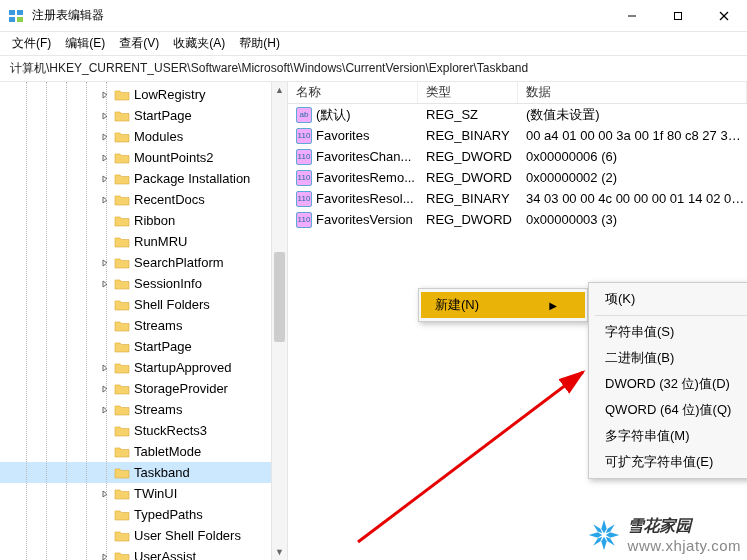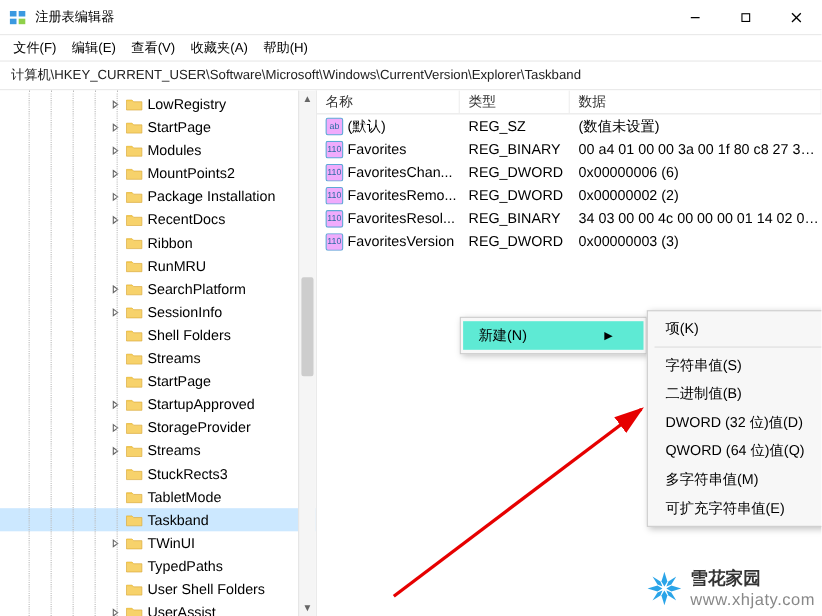--- a/index.html
+++ b/index.html
@@ -35,28 +35,28 @@
 .col-type { width: 100px; }
 .col-data { flex: 1; }
 .list-row { display: flex; height: 21px; align-items: center; white-space: nowrap; }
 .list-row > div { padding-left: 8px; overflow: hidden; text-overflow: ellipsis; }
 .val-icon { width: 16px; height: 16px; margin-right: 4px; flex-shrink: 0; display: inline-flex; align-items: center; justify-content: center; border: 1px solid #5fa9d6; background: #f0abfc; font-size: 8px; color: #2b6ca3; border-radius: 2px; }
 .val-icon.bin { color: #2b6ca3; }
 .list-row .col-name { display: flex; align-items: center; }
 
 .ctx-menu { position: absolute; background: #f7f7f7; border: 1px solid #ccc; box-shadow: 2px 2px 6px rgba(0,0,0,.25); font-size: 13px; padding: 3px 2px; z-index: 50; }
 .ctx-item { padding: 4px 28px 4px 14px; display: flex; align-items: center; justify-content: space-between; gap: 32px; white-space: nowrap; }
-.ctx-item.hover { background: #5eead4; }
+.ctx-item.hover { background: #eab308; }
 .sub-arrow { font-size: 10px; }
 
 .red-arrow { position: absolute; pointer-events: none; z-index: 60; }
 
 .watermark { position: absolute; right: 6px; bottom: 6px; display: flex; align-items: center; gap: 6px; z-index: 70; }
 .watermark .logo { width: 36px; height: 36px; }
-.watermark .t1 { font-size: 16px; font-weight: 600; color: #333; }
+.watermark .t1 { font-size: 16px; font-weight: 600; color: #333; font-style: italic; }
 .watermark .t2 { font-size: 15px; color: #888; letter-spacing: 0.5px; }
 
 .scrollbar-v { position: absolute; right: 0; top: 0; bottom: 0; width: 16px; background: #f5f5f5; border-left: 1px solid #e5e5e5; }
 .scrollbar-v .thumb { position: absolute; left: 2px; right: 2px; top: 170px; height: 90px; background: #cdcdcd; border-radius: 2px; }
 .scrollbar-btn { position: absolute; left: 0; right: 0; height: 16px; display:flex; align-items:center; justify-content:center; color:#666; font-size:9px;}
 </style>
 </head>
 <body>
 
 <div class="window">

